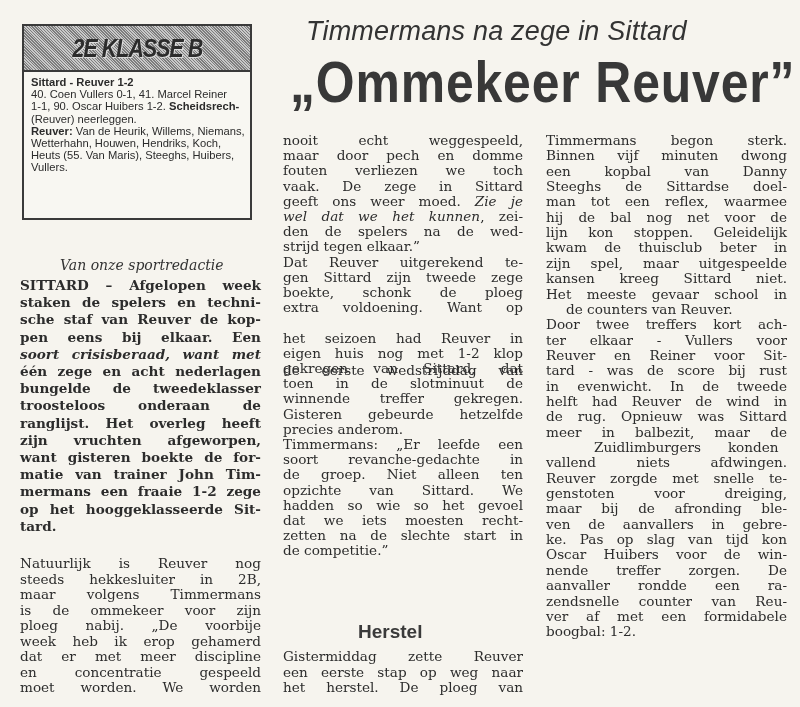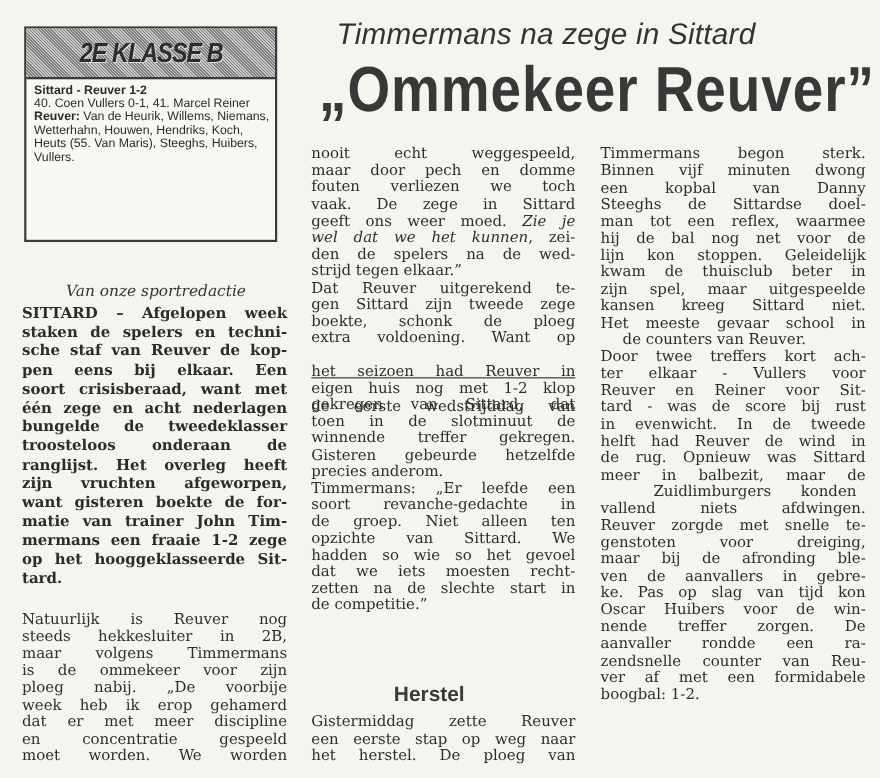--- a/index.html
+++ b/index.html
@@ -75,39 +75,41 @@
 <div class="page">
 
   <div class="result-box">
     <div class="result-box-header">
       <span>2E KLASSE B</span>
     </div>
     <div class="result-body">
       <span class="rb-line bold">Sittard - Reuver 1-2</span>
       <div id="rb-lines">
           <span class="rb-line">40. Coen Vullers 0-1, 41. Marcel Reiner</span>
+          <span class="rb-line">1-1, 90. Oscar Huibers 1-2. <b>Scheidsrech-</b></span>
+          <span class="rb-line">(Reuver) neerleggen.</span>
           <span class="rb-line"><b>Reuver:</b> Van de Heurik, Willems, Niemans,</span>
           <span class="rb-line">Wetterhahn, Houwen, Hendriks, Koch,</span>
           <span class="rb-line">Heuts (55. Van Maris), Steeghs, Huibers,</span>
           <span class="rb-line">Vullers.</span>
         </div>
     </div>
   </div>
 
   <div class="kicker">Timmermans na zege in Sittard</div>
   <div class="headline">„Ommekeer Reuver”</div>
 
   <div class="byline">Van onze sportredactie</div>
 
   <div class="col" id="col1-lead" style="left:20px; top:278px; width:241px;">
       <div class="ln bold" style="top: 0px; width: 241px;">SITTARD – Afgelopen week</div>
       <div class="ln bold" style="top: 17.2px; width: 241px;">staken de spelers en techni-</div>
       <div class="ln bold" style="top: 34.4px; width: 241px;">sche staf van Reuver de kop-</div>
       <div class="ln bold" style="top: 51.6px; width: 241px;">pen eens bij elkaar. Een</div>
-      <div class="ln bold" style="top: 68.8px; width: 241px;">soort crisisberaad, want met</div>
+      <div class="ln bold" style="top: 68.8px; width: 241px; font-style: italic;">soort crisisberaad, want met</div>
       <div class="ln bold" style="top: 86px; width: 241px;">één zege en acht nederlagen</div>
       <div class="ln bold" style="top: 103.2px; width: 241px;">bungelde de tweedeklasser</div>
       <div class="ln bold" style="top: 120.4px; width: 241px;">troosteloos onderaan de</div>
       <div class="ln bold" style="top: 137.6px; width: 241px;">ranglijst. Het overleg heeft</div>
       <div class="ln bold" style="top: 154.8px; width: 241px;">zijn vruchten afgeworpen,</div>
       <div class="ln bold" style="top: 172px; width: 241px;">want gisteren boekte de for-</div>
       <div class="ln bold" style="top: 189.2px; width: 241px;">matie van trainer John Tim-</div>
       <div class="ln bold" style="top: 206.4px; width: 241px;">mermans een fraaie 1-2 zege</div>
       <div class="ln bold" style="top: 223.6px; width: 241px;">op het hooggeklasseerde Sit-</div>
       <div class="ln bold last" style="top: 240.8px; width: 241px;">tard.</div>
@@ -131,21 +133,21 @@
       <div class="ln" style="top: 45.6px; width: 240px;">vaak. De zege in Sittard</div>
       <div class="ln" style="top: 60.8px; width: 240px;">geeft ons weer moed. <span class="ital">Zie je</span></div>
       <div class="ln" style="top: 76px; width: 240px;"><span class="ital">wel dat we het kunnen</span>, zei-</div>
       <div class="ln" style="top: 91.2px; width: 240px;">den de spelers na de wed-</div>
       <div class="ln last" style="top: 106.4px; width: 240px;">strijd tegen elkaar.”</div>
       <div class="ln" style="top: 121.6px; width: 240px;">Dat Reuver uitgerekend te-</div>
       <div class="ln" style="top: 136.8px; width: 240px;">gen Sittard zijn tweede zege</div>
       <div class="ln" style="top: 152px; width: 240px;">boekte, schonk de ploeg</div>
       <div class="ln" style="top: 167.2px; width: 240px;">extra voldoening. Want op</div>
       <div class="ln" style="top: 182.4px; width: 240px; margin-top: 48px;">de eerste wedstrijddag van</div>
-      <div class="ln" style="top: 197.6px; width: 240px; text-decoration: underline;">het seizoen had Reuver in</div>
+      <div class="ln" style="top: 197.6px; width: 240px;">het seizoen had Reuver in</div>
       <div class="ln" style="top: 212.8px; width: 240px;">eigen huis nog met 1-2 klop</div>
       <div class="ln" style="top: 228px; width: 240px;">gekregen van Sittard, dat</div>
       <div class="ln" style="top: 243.2px; width: 240px;">toen in de slotminuut de</div>
       <div class="ln" style="top: 258.4px; width: 240px;">winnende treffer gekregen.</div>
       <div class="ln" style="top: 273.6px; width: 240px;">Gisteren gebeurde hetzelfde</div>
       <div class="ln last" style="top: 288.8px; width: 240px;">precies anderom.</div>
       <div class="ln" style="top: 304px; width: 240px;">Timmermans: „Er leefde een</div>
       <div class="ln" style="top: 319.2px; width: 240px;">soort revanche-gedachte in</div>
       <div class="ln" style="top: 334.4px; width: 240px;">de groep. Niet alleen ten</div>
       <div class="ln" style="top: 349.6px; width: 240px;">opzichte van Sittard. We</div>

